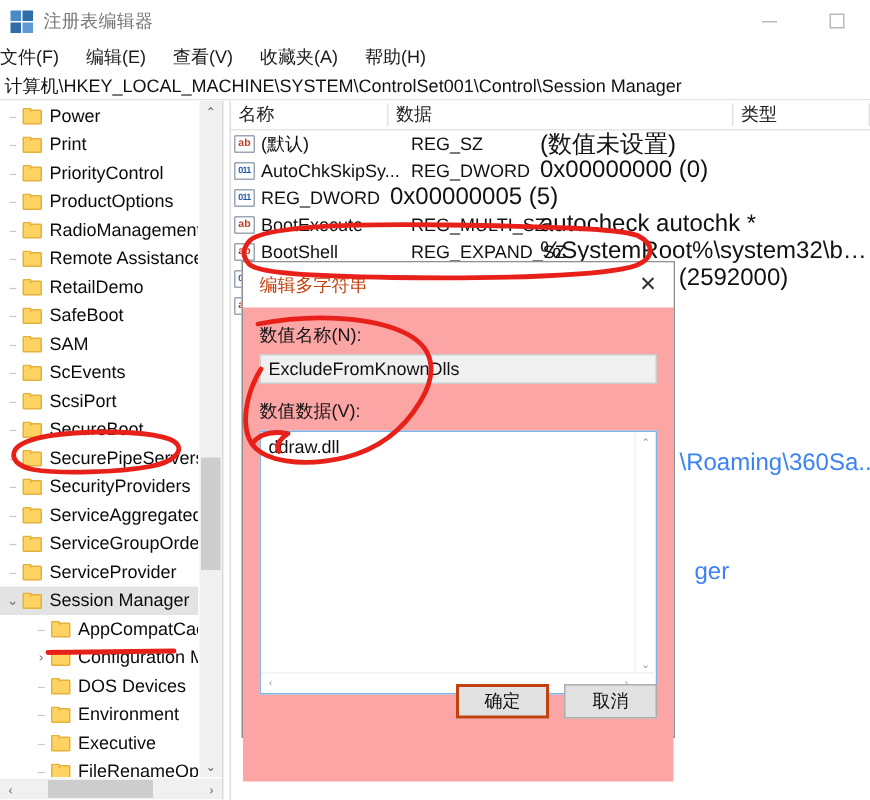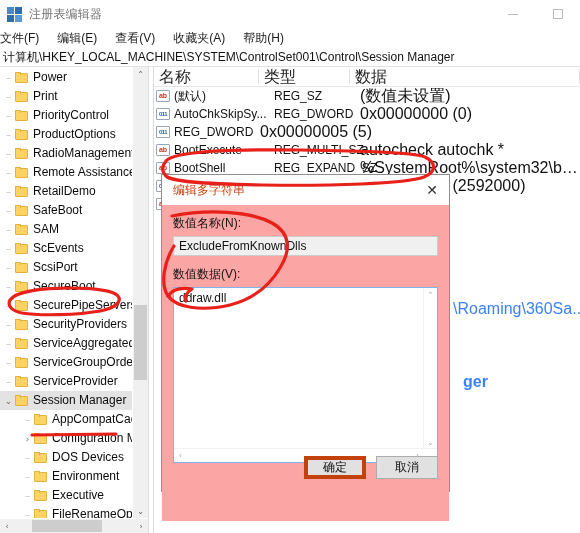--- a/index.html
+++ b/index.html
@@ -61,21 +61,21 @@
   .thb{position:absolute;left:0;bottom:0;width:148px;height:14px;background:#f0f0f0;border-top:1px solid #fff;}
   .thb .arr{position:absolute;top:0;width:14px;height:14px;display:flex;align-items:center;justify-content:center;font-size:8px;color:#616161;}
   .thb .arr.l{left:0;} .thb .arr.r{right:0;}
   .thb .thumb{position:absolute;top:1px;bottom:1px;left:32px;width:70px;background:#cdcdcd;}
 
   .splitter{width:4px;background:#fff;border-left:1px solid #dcdcdc;border-right:1px solid #dcdcdc;flex:none;}
 
   
   .list-pane{flex:1;position:relative;background:#fff;overflow:hidden;}
   .lheader{height:19px;display:flex;border-bottom:1px solid #e5e5e5;background:#fff;}
-  .lh{font-size:16px;color:#222;line-height:19px;padding-left:5px;position:relative;}
+  .lh{font-size:12px;color:#222;line-height:19px;padding-left:5px;position:relative;}
   .lh:after{content:"";position:absolute;right:0;top:2px;bottom:2px;width:1px;background:#e2e2e2;}
   .lh.c1{width:100px;} .lh.c2{width:86px;} .lh.c3{flex:1;}
   .lrow{height:18px;display:flex;align-items:center;white-space:nowrap;}
   .vicon{width:14px;height:12px;flex:none;margin:0 4px 0 2px;position:relative;
      border:1px solid #9aa6b5;background:#fff;box-sizing:border-box;border-radius:1px;
      font-size:7px;line-height:10px;text-align:center;font-weight:bold;font-family:"Liberation Sans",sans-serif;}
   .vicon.ab{color:#c23b22;}
   .vicon.dw{color:#2a5db0;letter-spacing:-.5px;font-size:6px;}
   .cname{width:100px;overflow:hidden;text-overflow:ellipsis;font-size:12px;color:#111;}
   .ctype{width:86px;font-size:12px;color:#111;}
@@ -97,21 +97,21 @@
   .ta-text{font-size:12px;color:#111;padding:3px 0 0 5px;}
   .ta-vsb{position:absolute;right:0;top:0;bottom:13px;width:13px;background:#fff;border-left:1px solid #f2f2f2;}
   .ta-vsb .a{height:13px;display:flex;align-items:center;justify-content:center;font-size:7px;color:#9a9a9a;}
   .ta-vsb .a.b{position:absolute;bottom:0;left:0;right:0;}
   .ta-hsb{position:absolute;left:0;right:0;bottom:0;height:13px;background:#fff;border-top:1px solid #f2f2f2;}
   .ta-hsb .a{position:absolute;top:0;width:13px;height:13px;display:flex;align-items:center;justify-content:center;font-size:7px;color:#9a9a9a;}
   .ta-hsb .a.l{left:0;} .ta-hsb .a.r{right:13px;}
   .dlg-btns{position:absolute;right:11px;bottom:12px;display:flex;gap:10px;}
   .btn{width:62px;height:23px;font-size:12px;color:#111;background:#e1e1e1;
      border:1px solid #adadad;box-sizing:border-box;display:flex;align-items:center;justify-content:center;}
-  .btn.primary{border:4px solid #c2410c;background:#e1e1e1;}
+  .btn.primary{border:2px solid #c2410c;background:#e1e1e1;}
 
   
   .anno{position:absolute;inset:0;pointer-events:none;}
 </style>
 </head>
 <body>
 
 <div id="app">
 
   <div class="titlebar">
@@ -279,22 +279,22 @@
         <div class="thumb"></div>
         <div class="arr r">›</div>
       </div>
     </div>
 
     <div class="splitter"></div>
 
     <div class="list-pane">
       <div class="lheader">
         <div class="lh c1">名称</div>
+        <div class="lh c3">数据</div>
         <div class="lh c2">类型</div>
-        <div class="lh c3">数据</div>
       </div>
       <div id="value-rows">
           <div class="lrow">
             <span class="vicon ab">ab</span>
             <span class="cname">(默认)</span>
             <span class="ctype">REG_SZ</span>
             <span class="cdata">(数值未设置)</span>
           </div>
           <div class="lrow">
             <span class="vicon dw">011</span>
@@ -327,21 +327,21 @@
           </div>
           <div class="lrow">
             <span class="vicon ab">ab</span>
             <span class="cname">ExcludeFromK...</span>
             <span class="ctype">REG_MULTI_SZ</span>
             <span class="cdata">ddraw.dll</span>
           </div>
         </div>
       <div id="bg-texts">
           <div class="bgtext" style="top: 233px; left: 299px;">\Roaming\360Sa...</div>
-          <div class="bgtext" style="top: 306px; left: 309px; font-weight: bold;">ger</div>
+          <div class="bgtext" style="top: 306px; left: 309px;">ger</div>
         </div>
     </div>
   </div>
 
   <div class="dialog">
     <div class="dlg-title">
       <div class="t">编辑多字符串</div>
       <div class="dlg-close">✕</div>
     </div>
     <div class="dlg-body">

